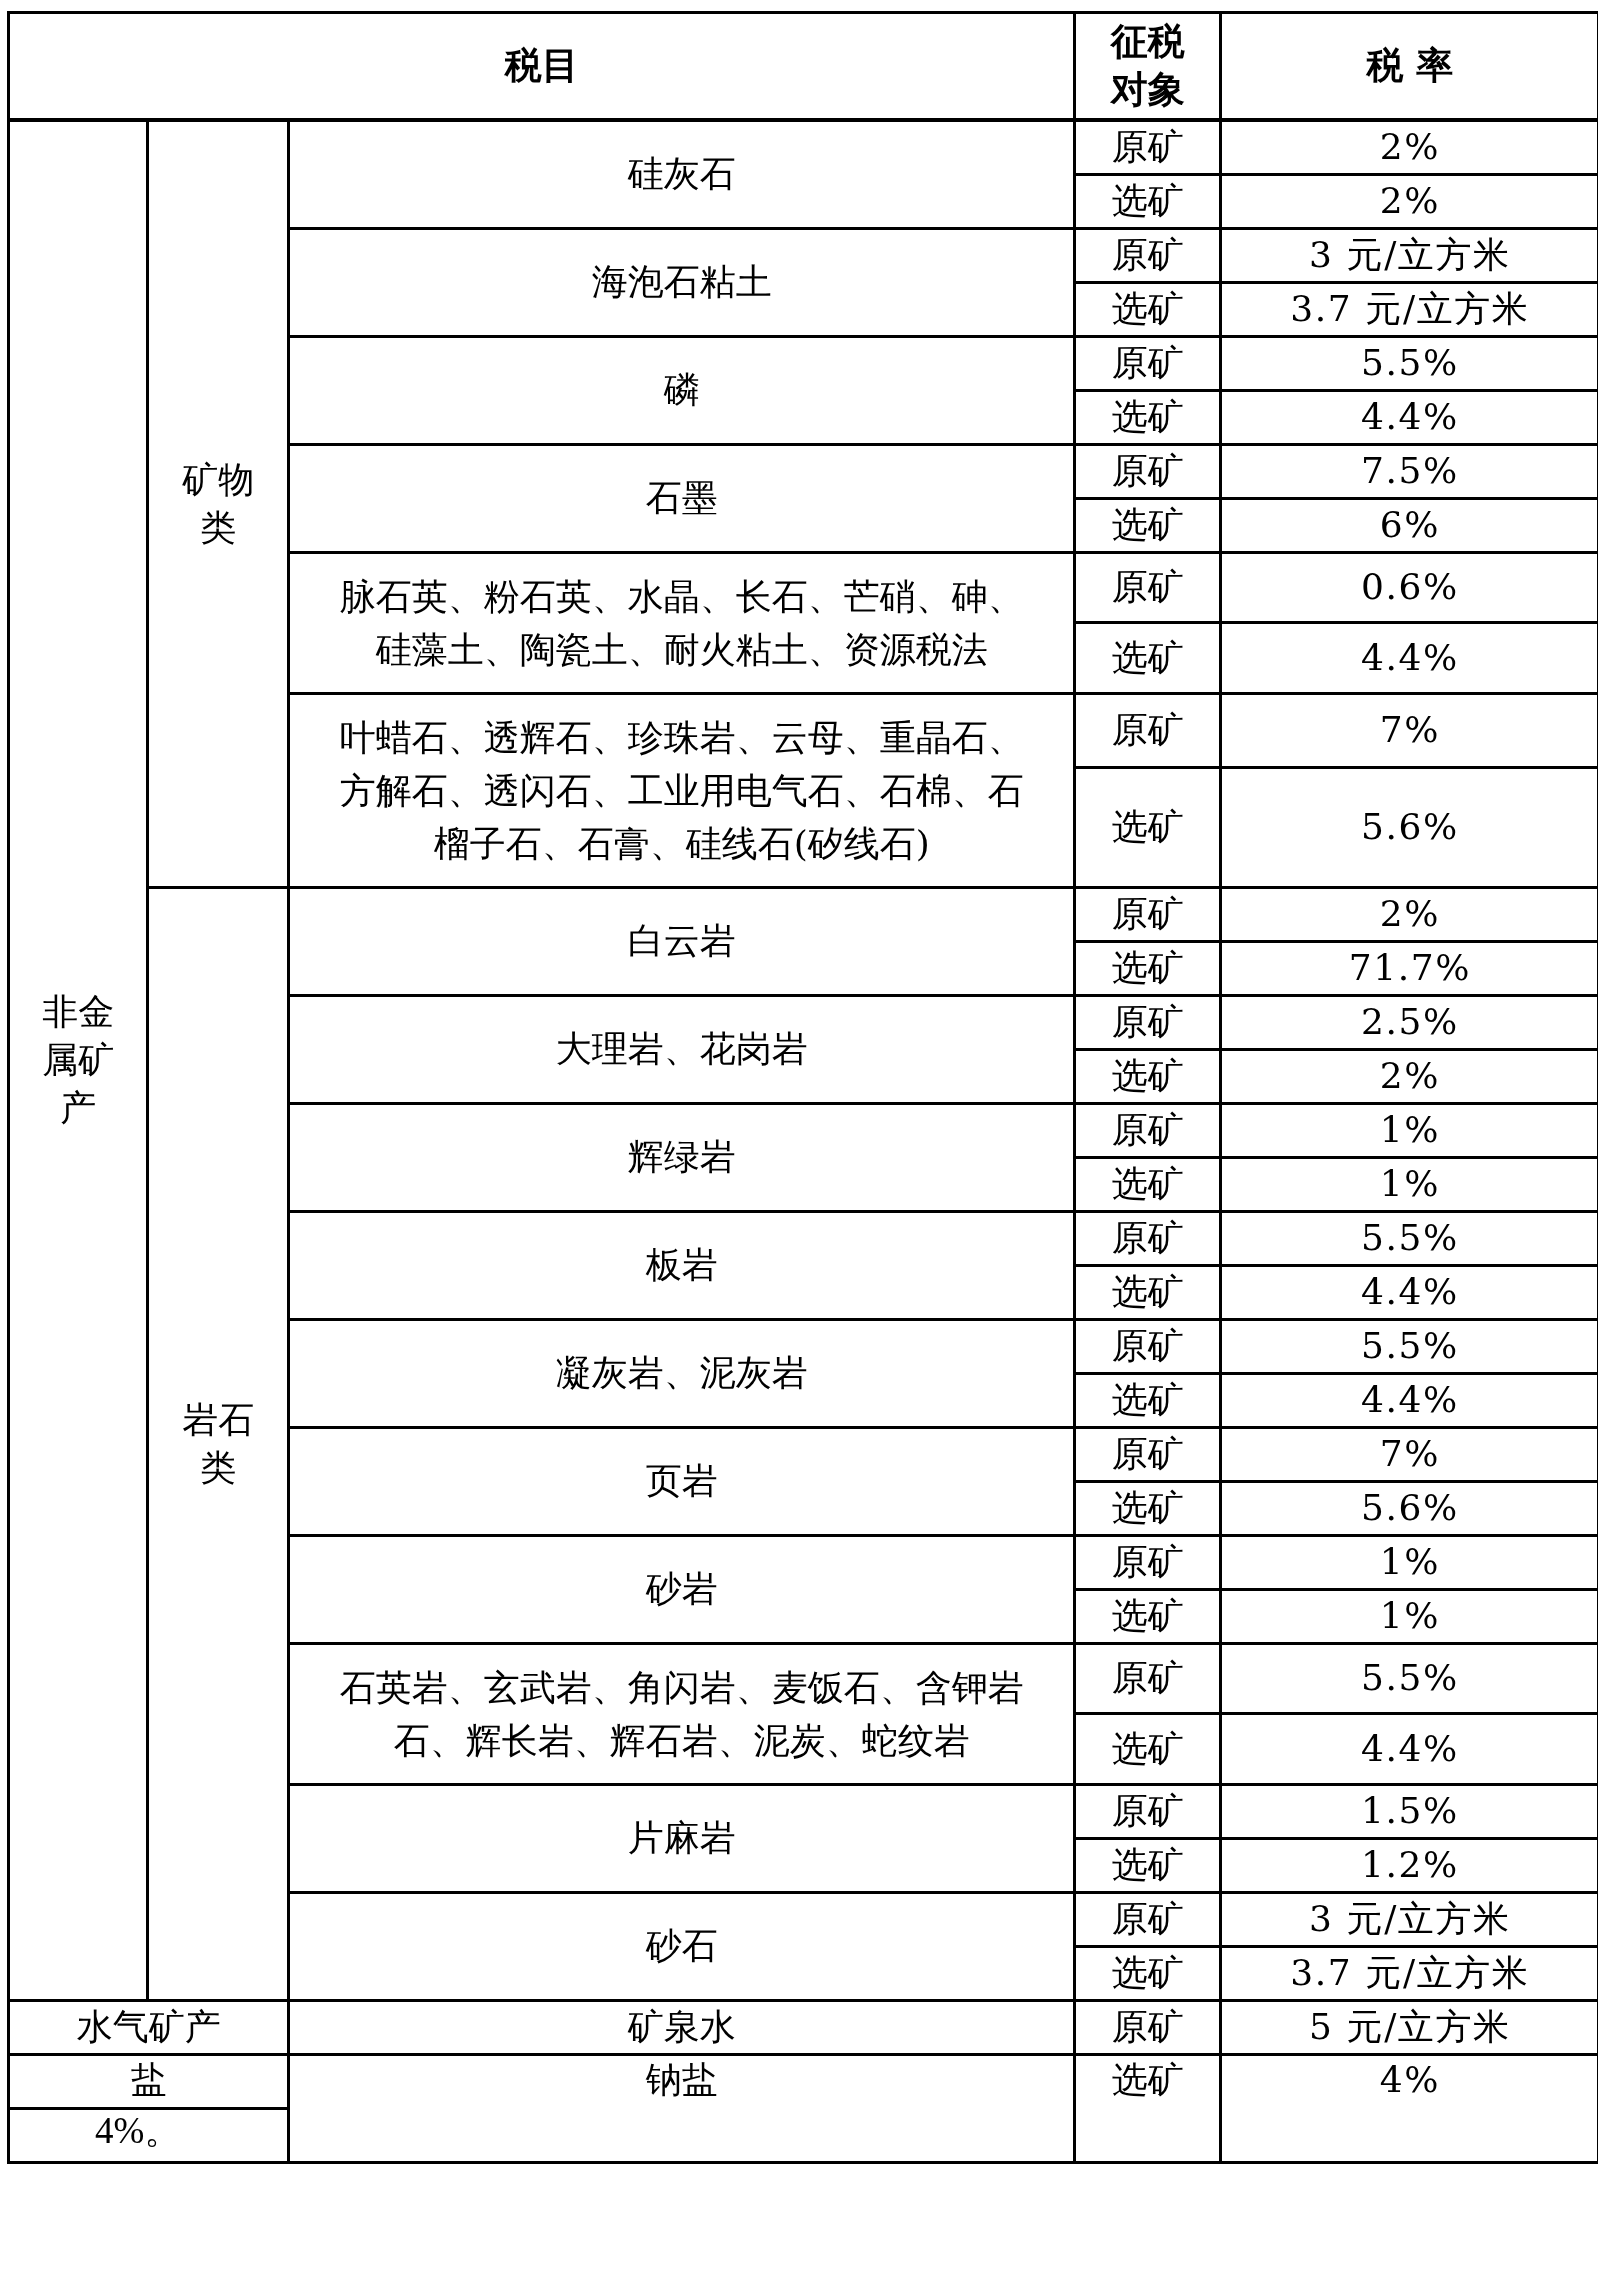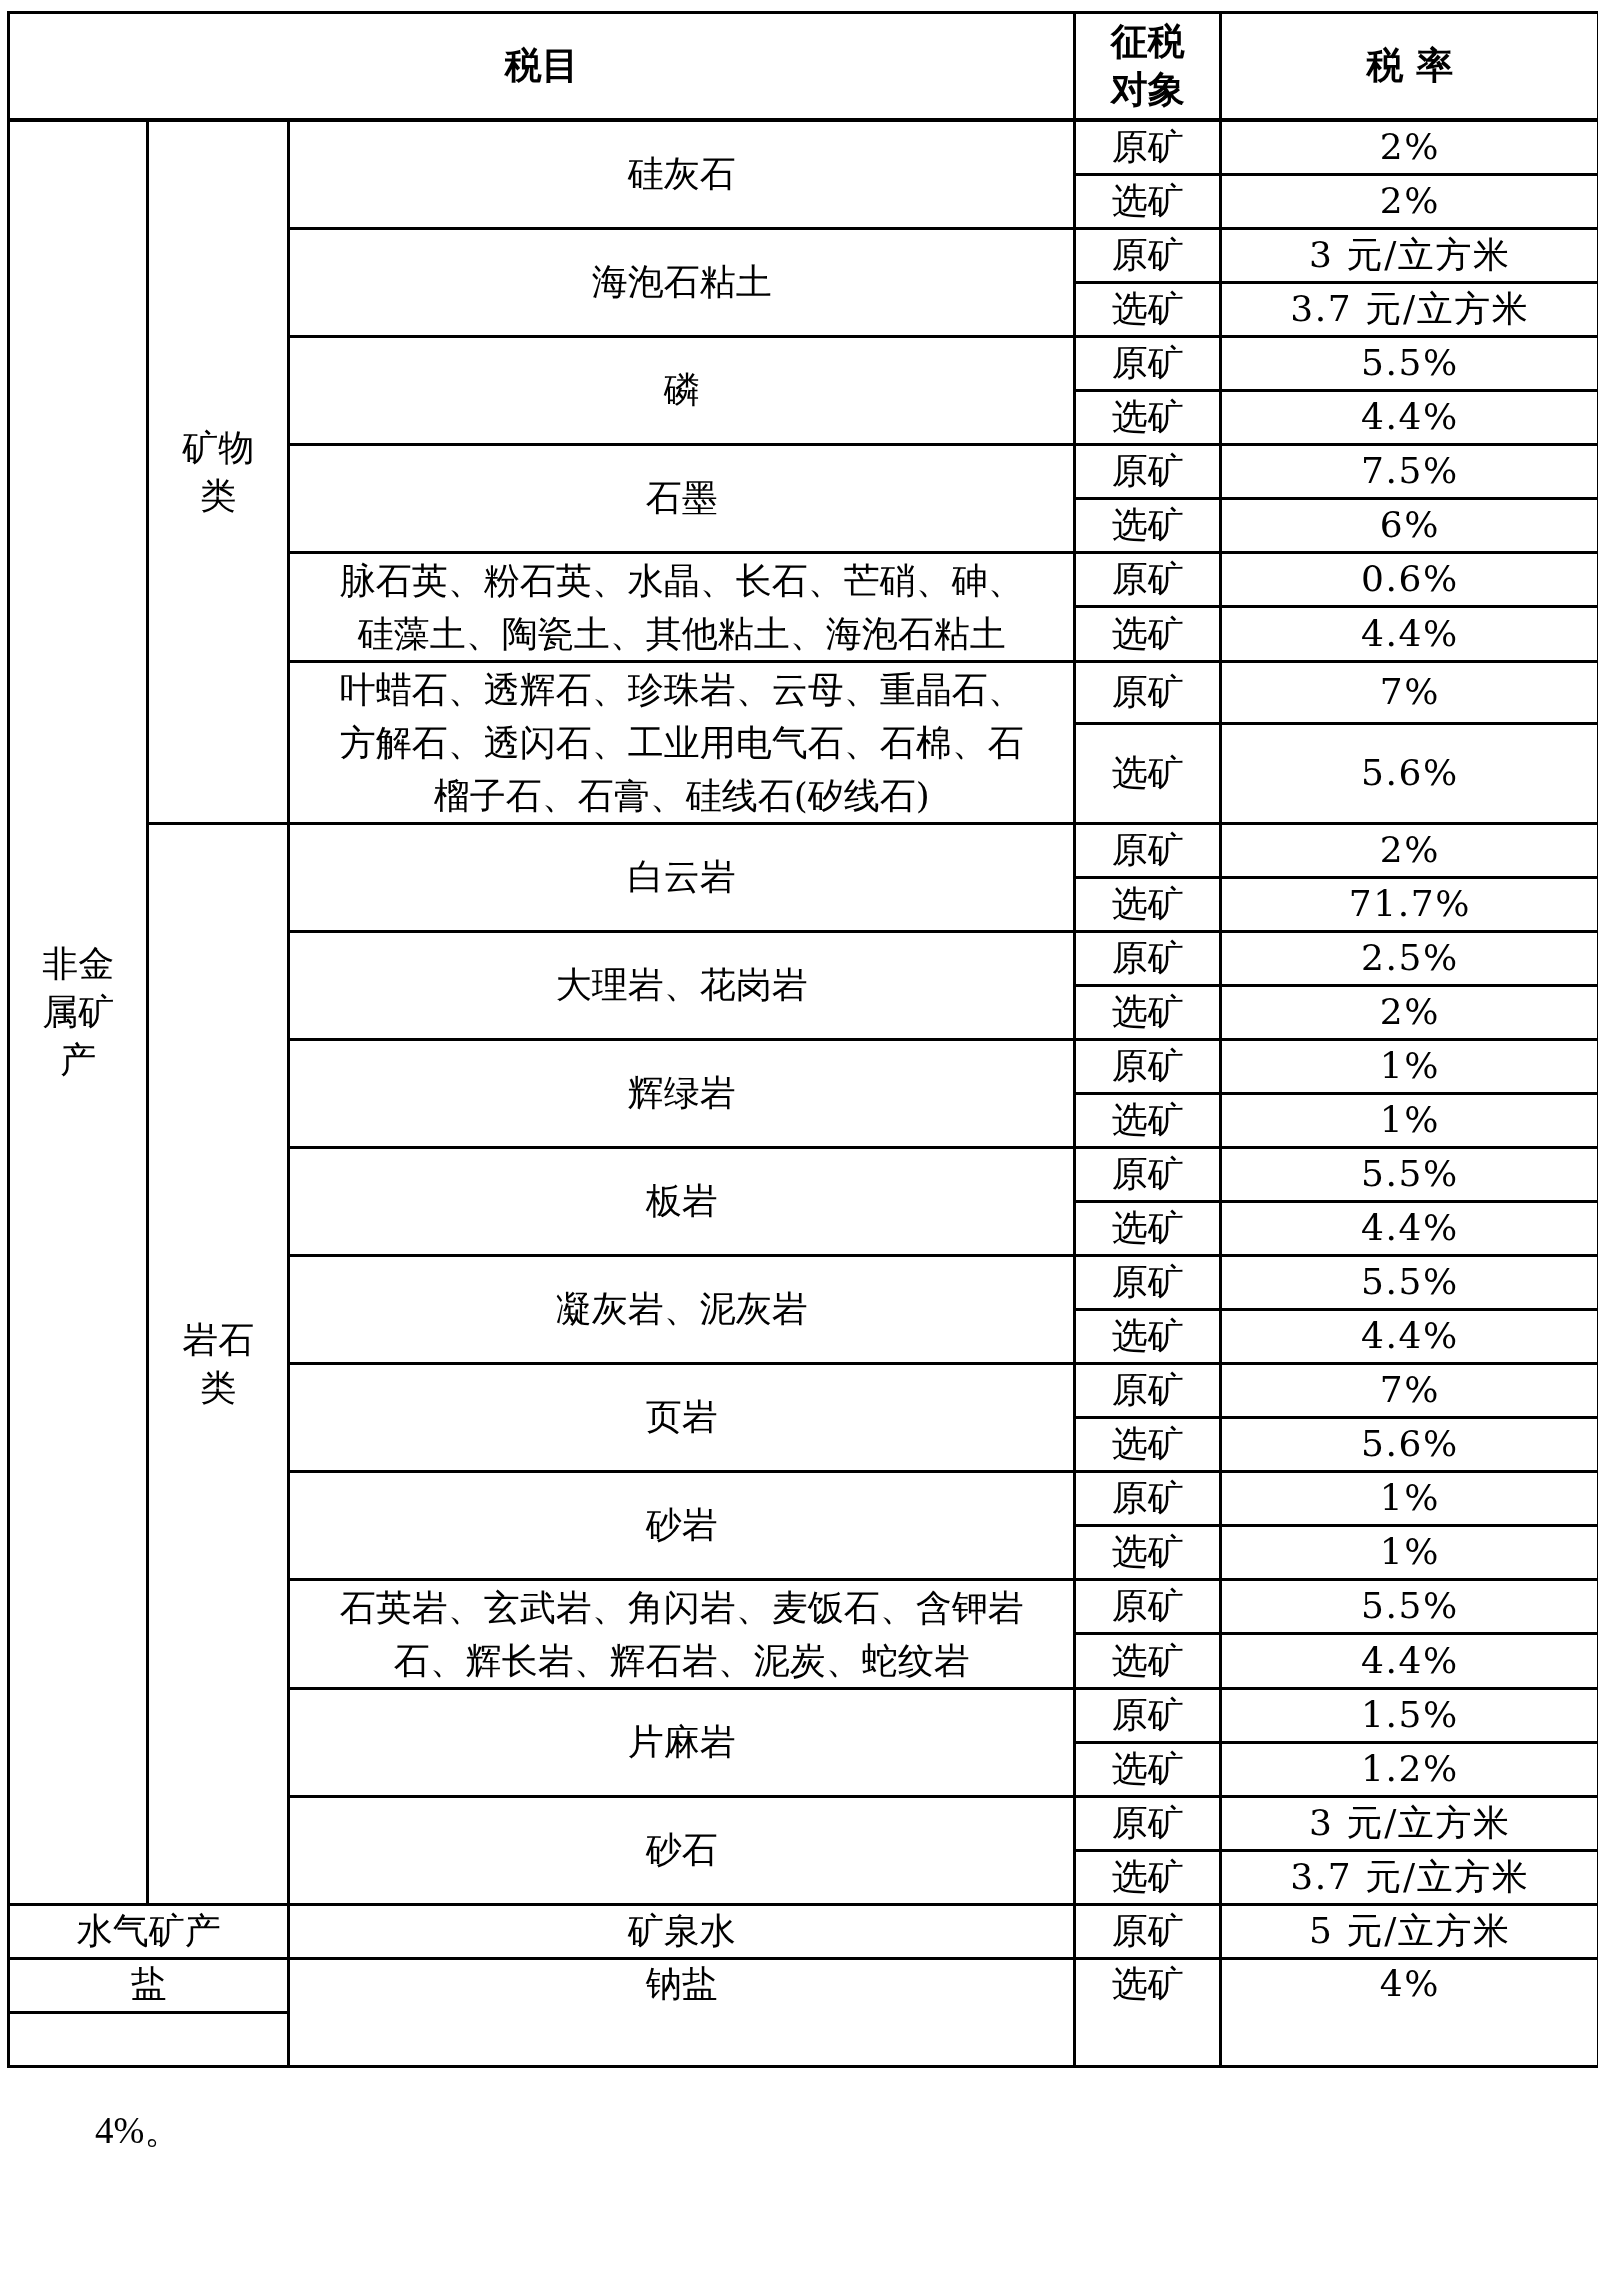--- a/index.html
+++ b/index.html
@@ -5,21 +5,21 @@
   html,body{margin:0;padding:0;background:#ffffff;}
   body{width:1599px;height:2295px;position:relative;overflow:hidden;
        font-family:"DejaVu Serif","Liberation Serif",serif;color:#000;}
   table.tax{position:absolute;left:7.3px;top:10.5px;width:1590px;
        border-collapse:collapse;table-layout:fixed;}
   table.tax td, table.tax th{border:3.2px solid #000;padding:0;text-align:center;
        vertical-align:middle;font-size:36px;line-height:48px;font-weight:normal;}
   table.tax th{font-family:"DejaVu Sans","Liberation Sans",sans-serif;font-weight:bold;font-size:37px;}
   .thick-bottom{border-bottom-width:4.8px !important;}
   .cat{padding:0 16px !important;}
-  .multi{line-height:53px !important;padding:0 8px !important;}
+  .multi{line-height:53px !important;padding:16px 8px !important;}
   .rate{letter-spacing:1.6px;}
   .top{vertical-align:top !important;}
   .notes{position:absolute;left:99px;top:2093px;width:1423px;
          font-family:"Liberation Serif","DejaVu Serif",serif;font-size:37px;line-height:75px;}
   .notes .line3{margin-left:-4px;}
 </style>
 </head>
 <body>
 
 <table class="tax">
@@ -87,21 +87,21 @@
       <td class="rate">7.5%</td>
     </tr>
     <tr style="height:54px">
       <td>选矿</td>
       <td class="rate">6%</td>
     </tr>
 
     <tr style="height:54px">
       <td rowspan="2" class="cat multi">
         <div>脉石英、粉石英、水晶、长石、芒硝、砷、</div>
-        <div>硅藻土、陶瓷土、其他粘土、海泡石粘土</div>
+        <div>硅藻土、陶瓷土、耐火粘土、资源税法</div>
       </td>
       <td>原矿</td>
       <td class="rate">0.6%</td>
     </tr>
     <tr style="height:54px">
       <td>选矿</td>
       <td class="rate">4.4%</td>
     </tr>
 
     <tr style="height:61px">

